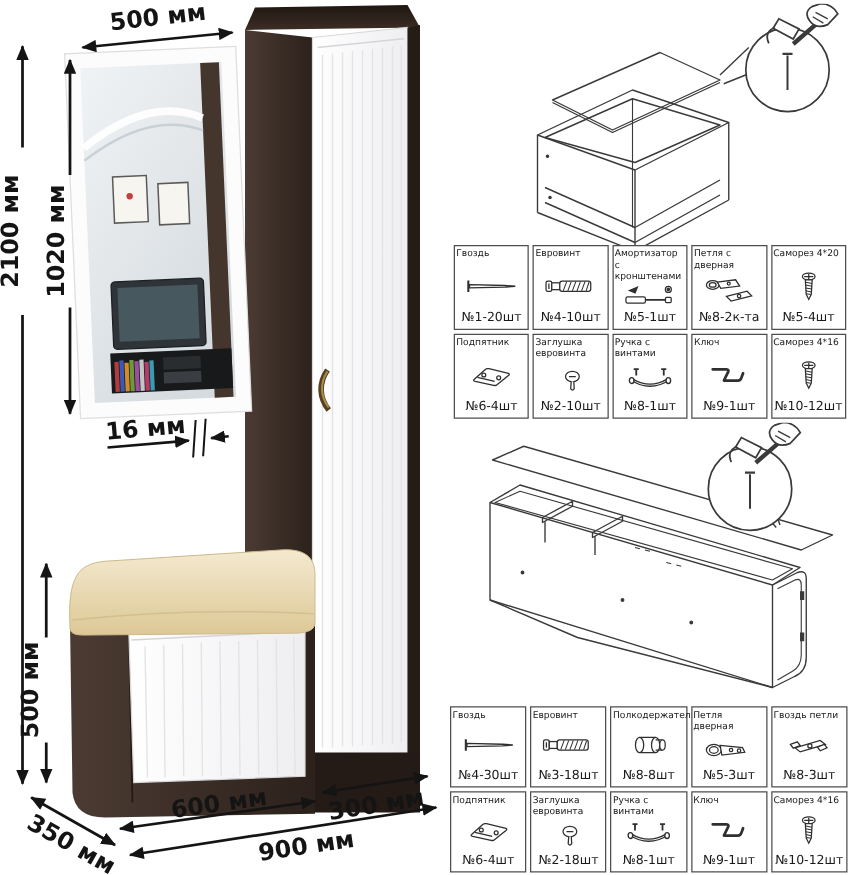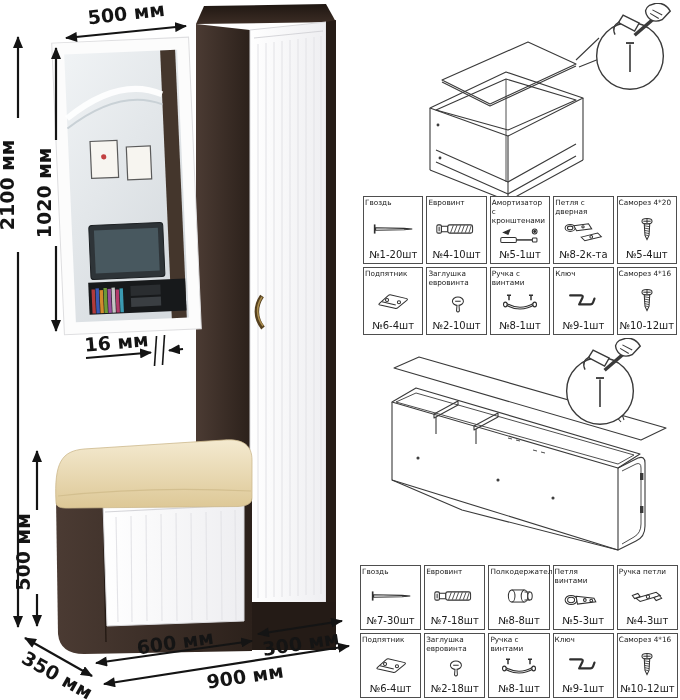--- a/index.html
+++ b/index.html
@@ -437,57 +437,57 @@
   </div>
 
   <div class="hw-table t2">
     <div class="cell">
       <div class="cname">Гвоздь</div>
       <div class="cicon">
           <svg viewBox="0 0 48 26">
             <use href="#sym-nail"></use>
           </svg>
         </div>
-      <div class="cqty">№7-30шт</div>
+      <div class="cqty">№4-30шт</div>
     </div>
     <div class="cell">
       <div class="cname">Евровинт</div>
       <div class="cicon">
           <svg viewBox="0 0 48 26">
             <use href="#sym-euroscrew"></use>
           </svg>
         </div>
-      <div class="cqty">№7-18шт</div>
+      <div class="cqty">№3-18шт</div>
     </div>
     <div class="cell">
       <div class="cname">Полкодержатель</div>
       <div class="cicon">
           <svg viewBox="0 0 48 26">
             <use href="#sym-shelfpin"></use>
           </svg>
         </div>
       <div class="cqty">№8-8шт</div>
     </div>
     <div class="cell">
-      <div class="cname">Петля винтами</div>
+      <div class="cname">Петля дверная</div>
       <div class="cicon">
           <svg viewBox="0 0 48 26">
             <use href="#sym-doorhinge"></use>
           </svg>
         </div>
       <div class="cqty">№5-3шт</div>
     </div>
     <div class="cell">
-      <div class="cname">Ручка петли</div>
+      <div class="cname">Гвоздь петли</div>
       <div class="cicon">
           <svg viewBox="0 0 48 26">
             <use href="#sym-hingeplate"></use>
           </svg>
         </div>
-      <div class="cqty">№4-3шт</div>
+      <div class="cqty">№8-3шт</div>
     </div>
     <div class="cell">
       <div class="cname">Подпятник</div>
       <div class="cicon">
           <svg viewBox="0 0 48 26">
             <use href="#sym-footpad"></use>
           </svg>
         </div>
       <div class="cqty">№6-4шт</div>
     </div>

